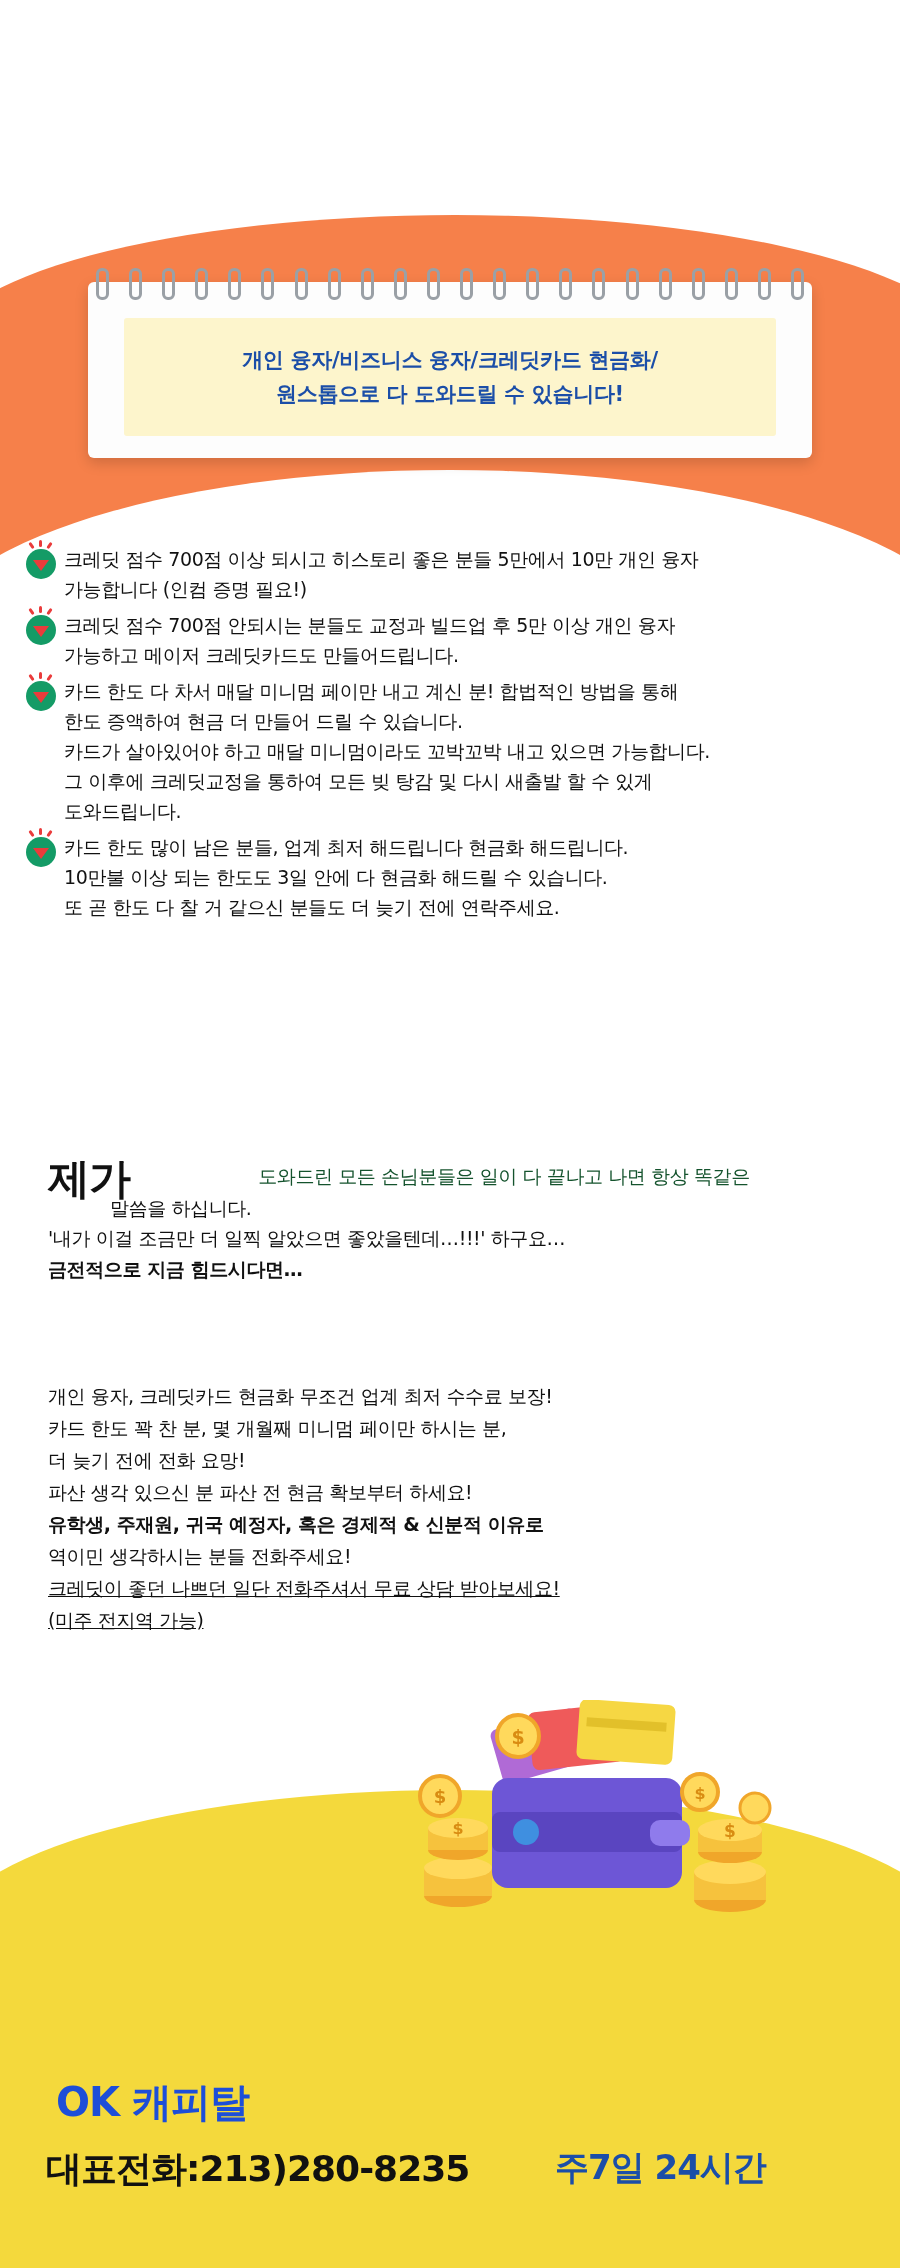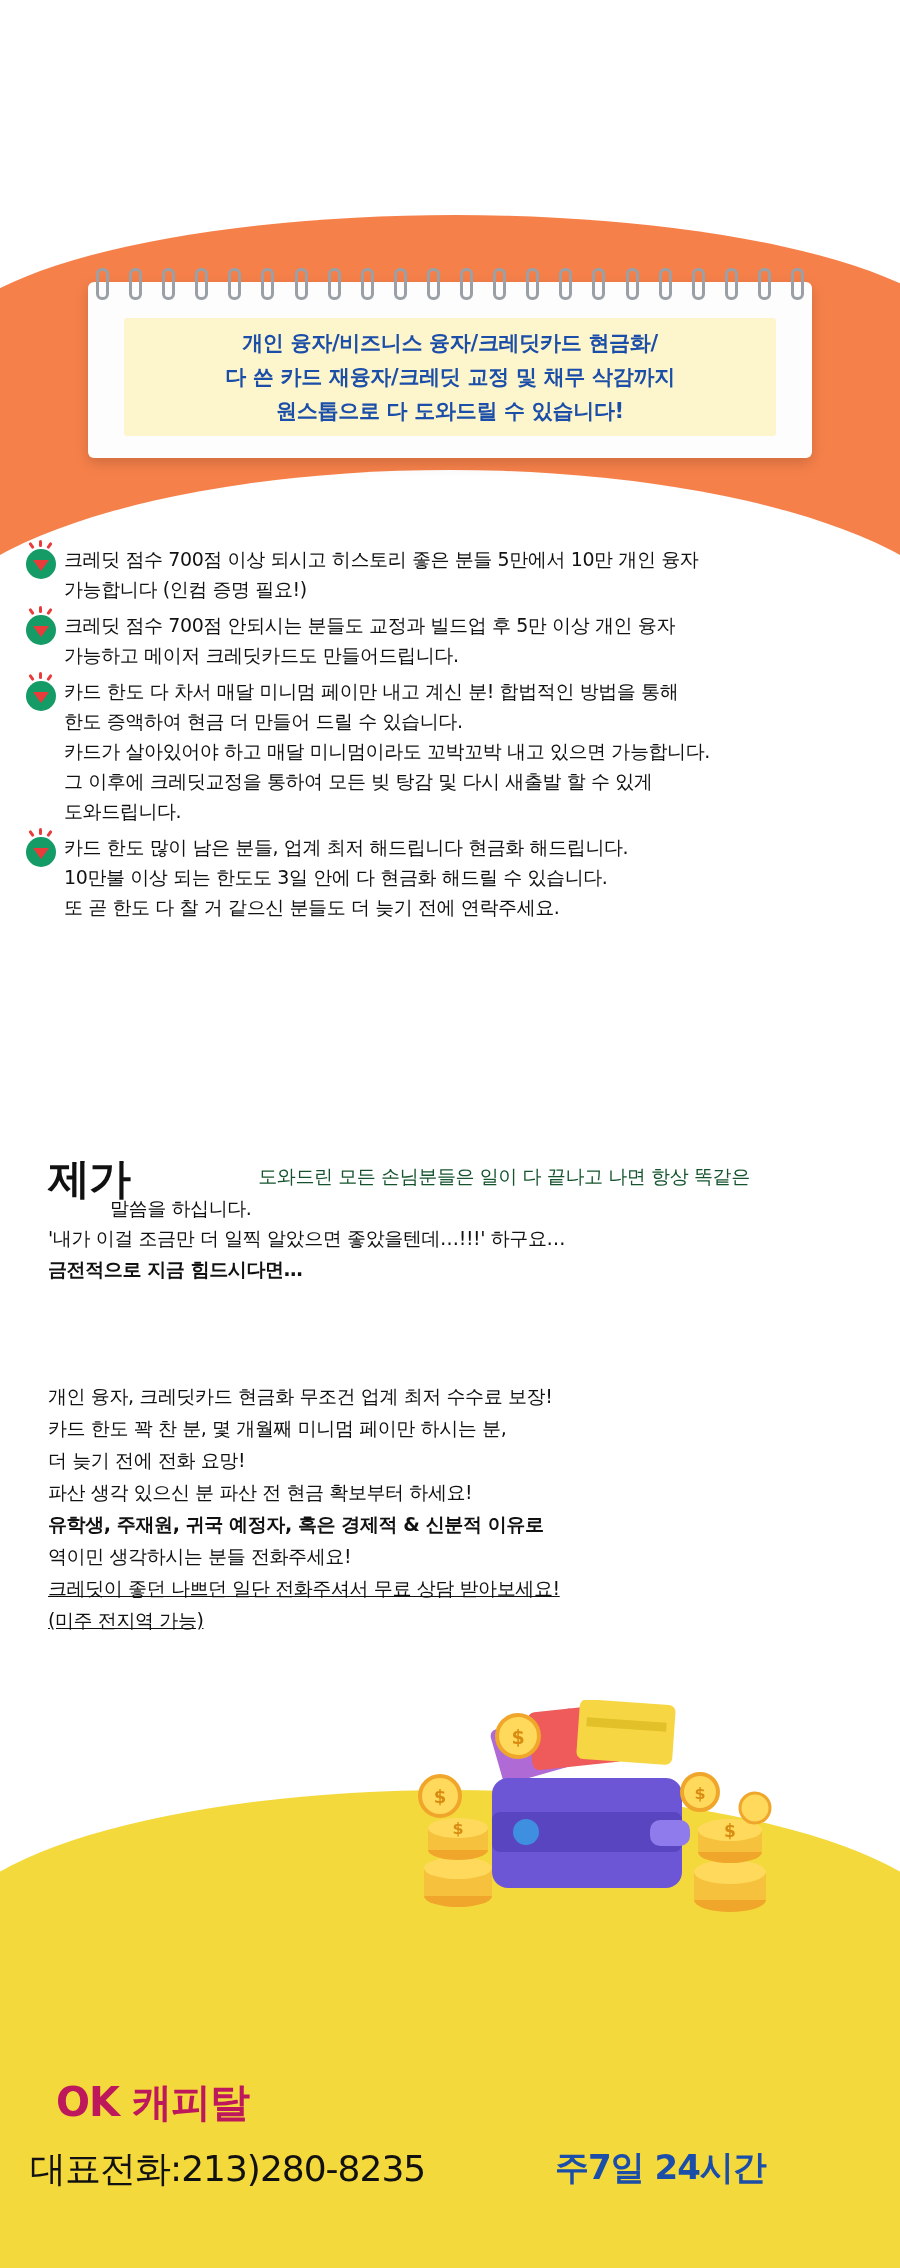--- a/index.html
+++ b/index.html
@@ -272,29 +272,29 @@
 
   
   .illus { position: absolute; left: 400px; top: 1700px; width: 470px; height: 260px; z-index: 14; }
 
   
   .footer-brand {
     position: absolute;
     left: 56px; top: 2075px;
     font-size: 40px;
     font-weight: bold;
-    color: #be185d;
+    color: #1d4ed8;
     letter-spacing: -1px;
     z-index: 14;
   }
   .footer-phone {
     position: absolute;
-    left: 30px; top: 2145px;
+    left: 46px; top: 2145px;
     font-size: 36px;
-    font-weight: normal;
+    font-weight: bold;
     color: #111;
     letter-spacing: -1px;
     z-index: 14;
   }
   .footer-hours {
     position: absolute;
     left: 555px; top: 2145px;
     font-size: 34px;
     font-weight: bold;
     color: #1b4ea8;
@@ -343,21 +343,20 @@
     <div class="ring"></div>
     <div class="ring"></div>
     <div class="ring"></div>
     <div class="ring"></div>
     <div class="ring"></div>
     <div class="ring"></div>
     <div class="ring"></div>
   </div>
   <div class="note-inner">
     <div class="note-line">개인 융자/비즈니스 융자/크레딧카드 현금화/</div>
-    <div class="note-line">다 쓴 카드 재융자/크레딧 교정 및 채무 삭감까지</div>
     <div class="note-line">원스톱으로 다 도와드릴 수 있습니다!</div>
   </div>
 
   <div class="bullets">
 
     <div class="brow">
       <div class="bullet-ico">
         <div class="spark s1"></div>
         <div class="spark s2"></div>
         <div class="spark s3"></div>

